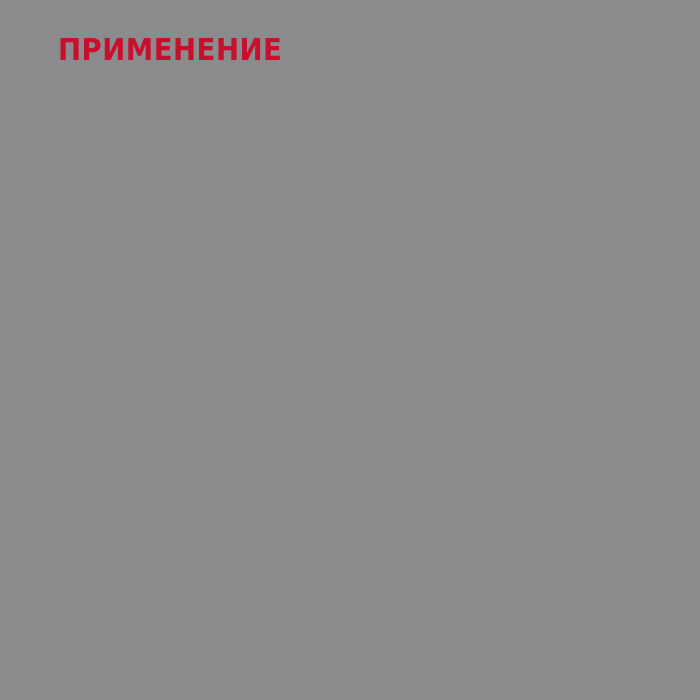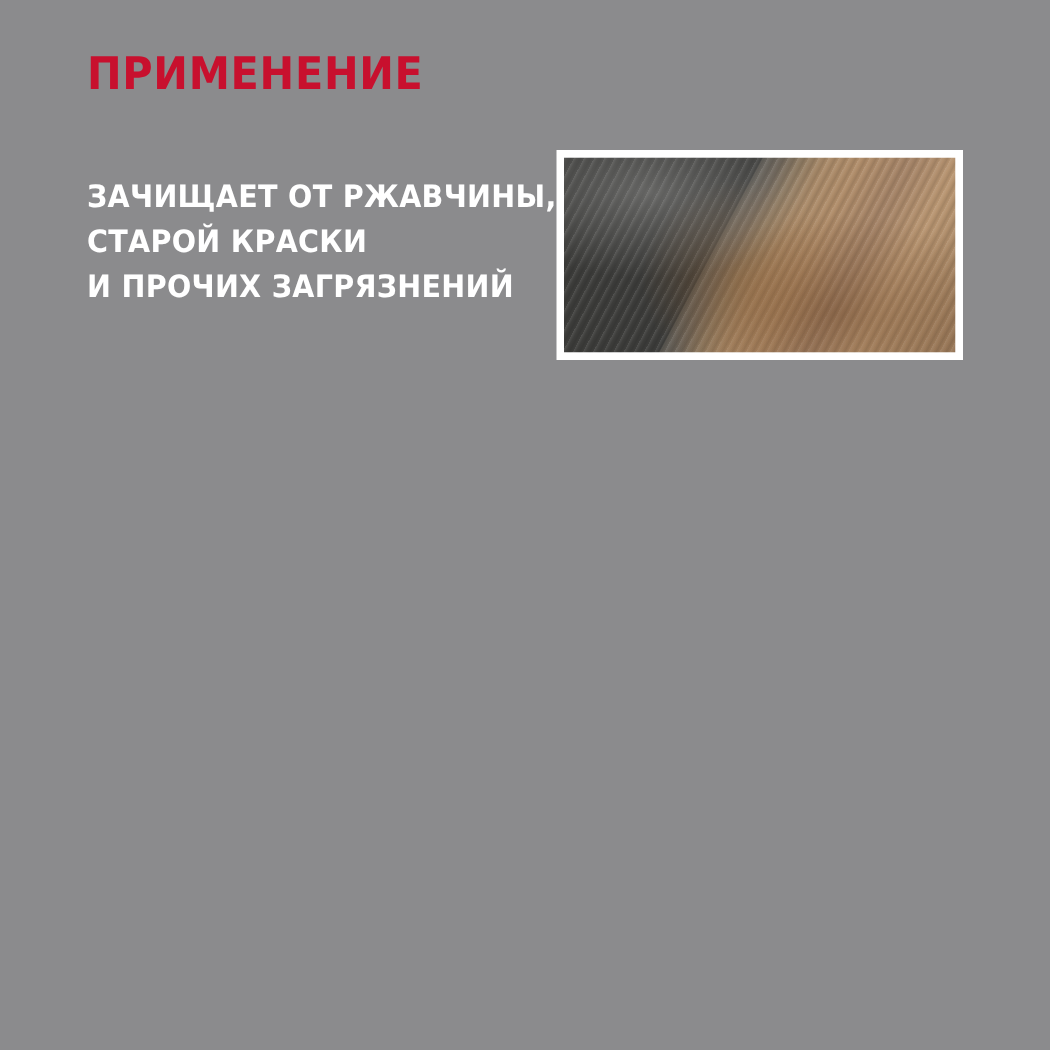--- a/index.html
+++ b/index.html
@@ -224,29 +224,17 @@
 </style>
 </head>
 <body>
 
 <div class="page">
 
   <div class="title">ПРИМЕНЕНИЕ</div>
 
   <div class="rows">
 
-    <div class="row row1">
-      <div class="row-text">
-        <span class="line">ЗАЧИЩАЕТ ОТ РЖАВЧИНЫ,</span>
-        <span class="line">СТАРОЙ КРАСКИ</span>
-        <span class="line">И ПРОЧИХ ЗАГРЯЗНЕНИЙ</span>
-      </div>
-      <div class="photo">
-        <div class="photo-inner">
-          <div class="img-rust"></div>
-        </div>
-      </div>
-    </div>
 
 
 
   </div>
 </div>
 
 </body></html>

